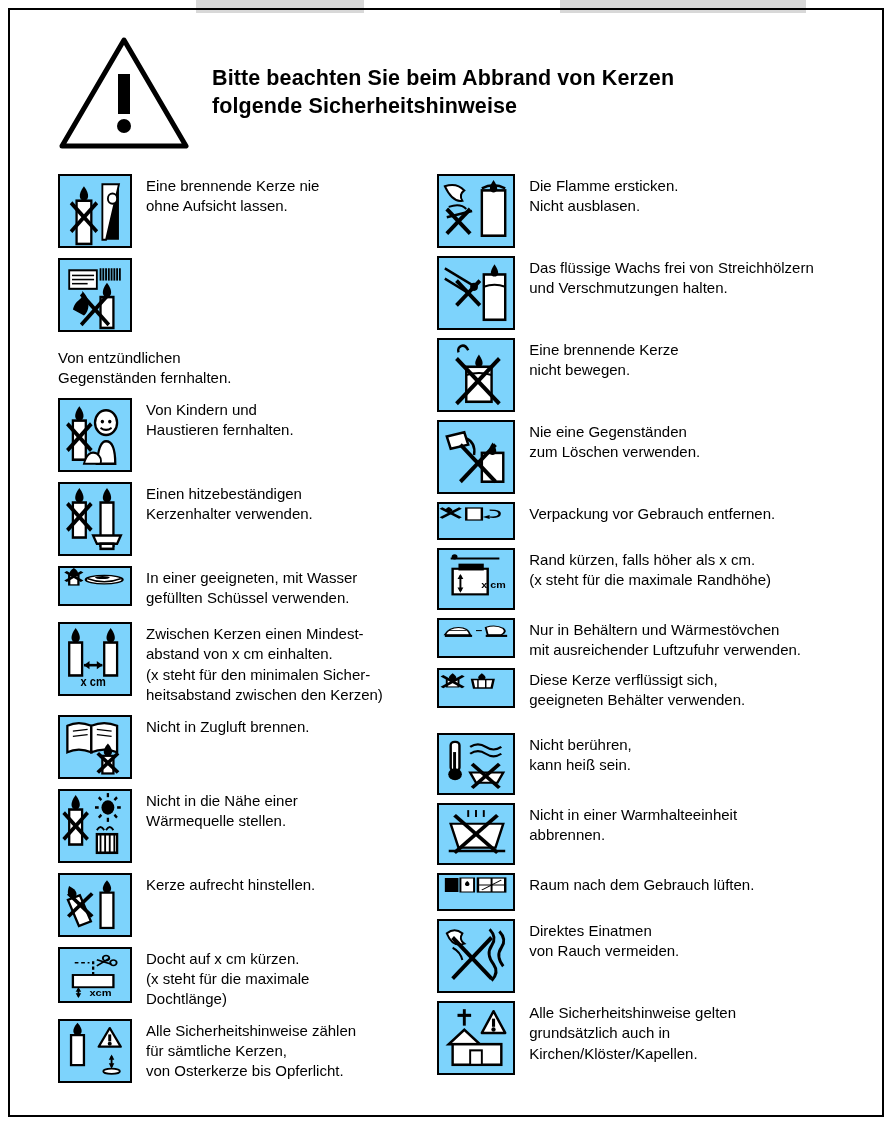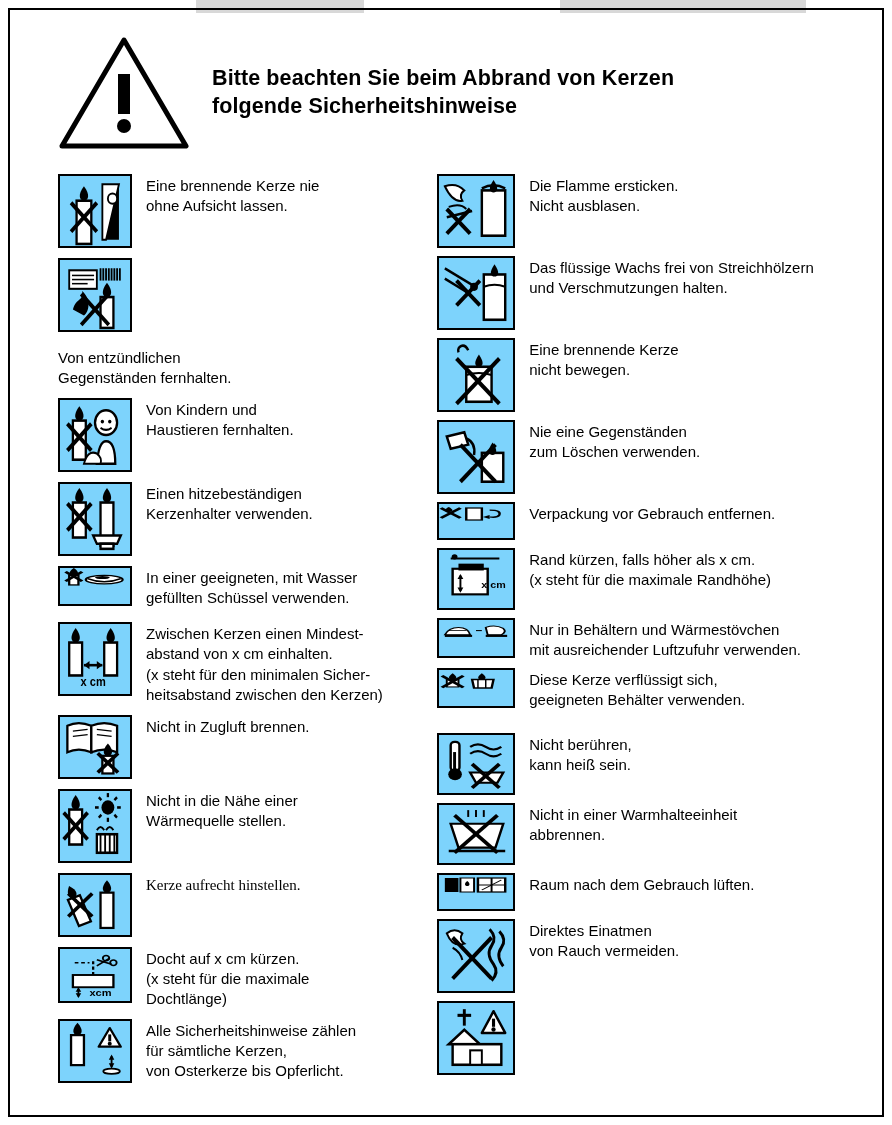--- a/index.html
+++ b/index.html
@@ -267,21 +267,21 @@
                 <rect x="40" y="42" width="22" height="18" fill="#fff" stroke="#000" stroke-width="2.5"></rect>
                 <line x1="44" y1="42" x2="44" y2="60" stroke="#000" stroke-width="2"></line>
                 <line x1="49" y1="42" x2="49" y2="60" stroke="#000" stroke-width="2"></line>
                 <line x1="54" y1="42" x2="54" y2="60" stroke="#000" stroke-width="2"></line>
                 <line x1="59" y1="42" x2="59" y2="60" stroke="#000" stroke-width="2"></line>
               </svg>
             </div>
             <div class="txt">Nicht in die Nähe einer
 Wärmequelle stellen.</div>
           </div>
-          <div class="row" style="margin-bottom: 10px; font-family: Liberation Serif, serif;">
+          <div class="row" style="margin-bottom: 10px;">
             <div class="pic" style="width: 74px; height: 64px;">
               <svg viewBox="0 0 76 68" preserveAspectRatio="none">
                 <g transform="rotate(-22 22 40)">
                   <rect x="14" y="24" width="14" height="32" fill="#fff" stroke="#000" stroke-width="2.5"></rect>
                   <path d="M21,10 C28,18 26,24 21,24 C16,24 14,18 21,10 Z" fill="#000"></path>
                 </g>
                 <line x1="9" y1="21" x2="35" y2="47" stroke="#000" stroke-width="4"></line>
                 <line x1="35" y1="21" x2="9" y2="47" stroke="#000" stroke-width="4"></line>
                 <rect x="44" y="20" width="14" height="40" fill="#fff" stroke="#000" stroke-width="2.5"></rect>
                 <path d="M51,6 C58,14 56,20 51,20 C46,20 44,14 51,6 Z" fill="#000"></path>
@@ -513,18 +513,21 @@
                 <line x1="26" y1="6" x2="26" y2="22" stroke="#000" stroke-width="3"></line>
                 <line x1="19" y1="12" x2="33" y2="12" stroke="#000" stroke-width="3"></line>
                 <polygon points="56,8 68,29.12 44,29.12" fill="#fff" stroke="#000" stroke-width="2.5" stroke-linejoin="round"></polygon>
                 <rect x="54.4" y="15.2" width="3.2" height="7.92" fill="#000"></rect>
                 <circle cx="56" cy="25.759999999999998" r="2.2" fill="#000"></circle>
                 <path d="M10,40 L26,26 L42,40 Z" fill="#fff" stroke="#000" stroke-width="2.5"></path>
                 <rect x="14" y="40" width="50" height="20" fill="#fff" stroke="#000" stroke-width="2.5"></rect>
                 <rect x="32" y="46" width="12" height="14" fill="#fff" stroke="#000" stroke-width="2"></rect>
               </svg>
             </div>
+            <div class="txt">Alle Sicherheitshinweise gelten
+grundsätzlich auch in
+Kirchen/Klöster/Kapellen.</div>
           </div>
         </div>
     </div>
 
   </div>
 </div>
 
 </body></html>

